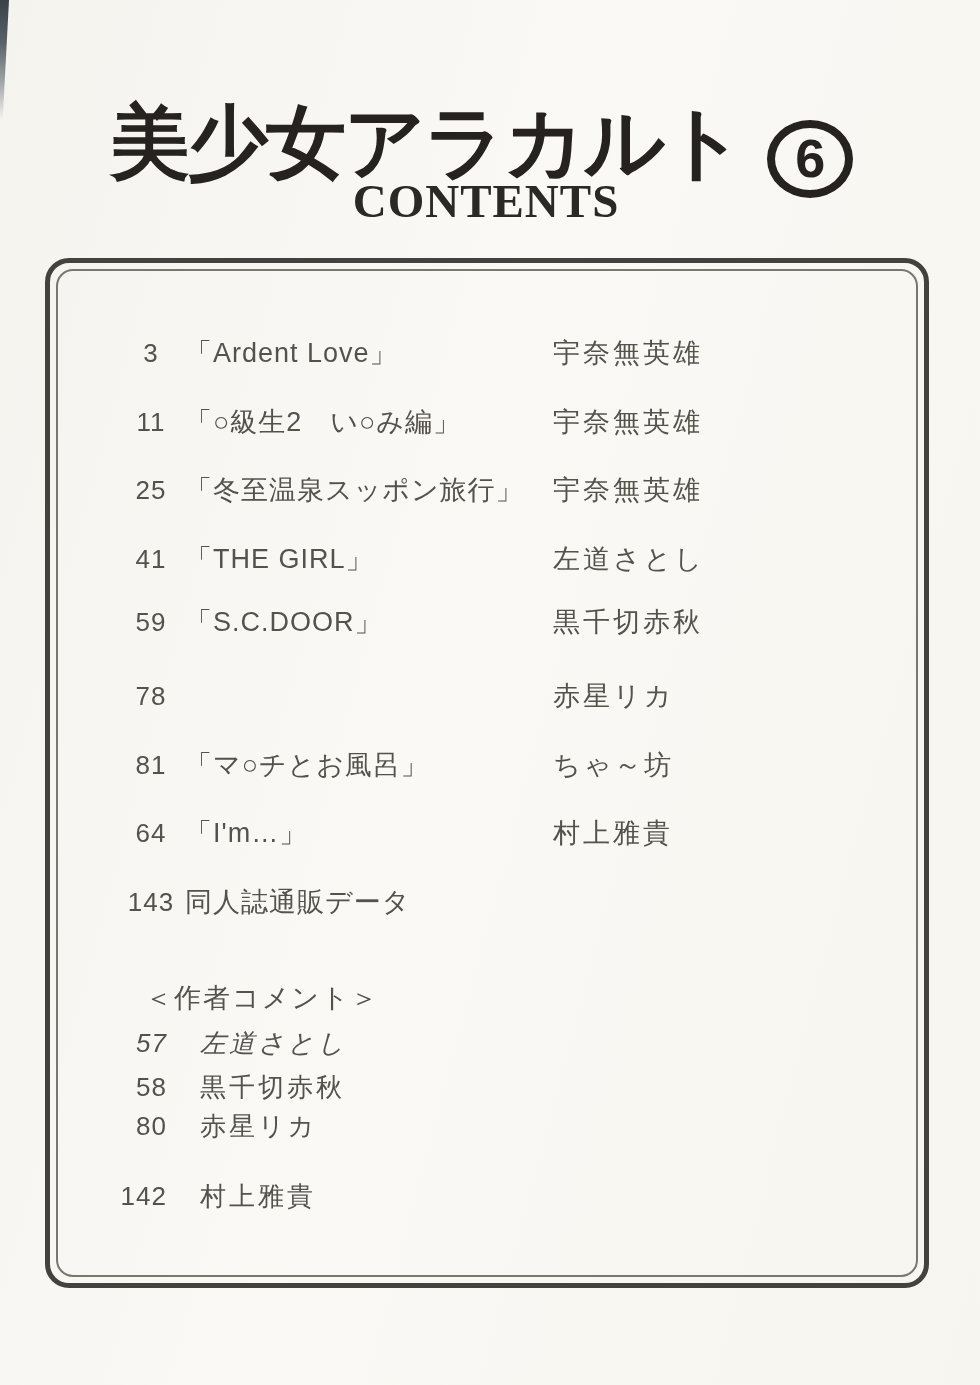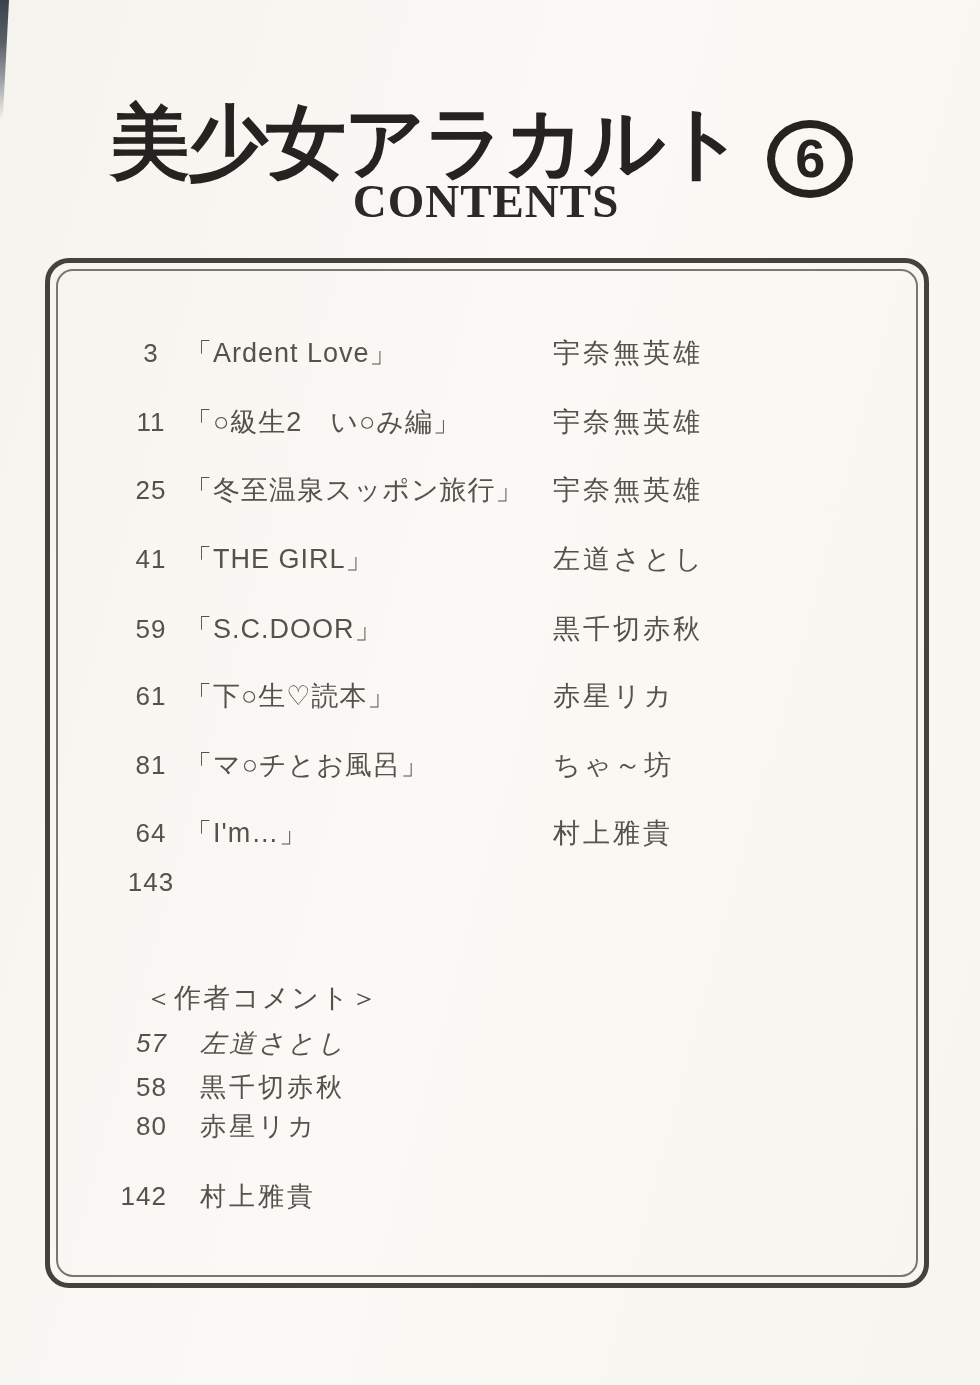--- a/index.html
+++ b/index.html
@@ -94,46 +94,46 @@
     <span class="title">「冬至温泉スッポン旅行」</span>
     <span class="author">宇奈無英雄</span>
   </div>
 
   <div class="toc-row" style="top: 279px;">
     <span class="num">41</span>
     <span class="title">「THE GIRL」</span>
     <span class="author">左道さとし</span>
   </div>
 
-  <div class="toc-row" style="top: 349px;">
+  <div class="toc-row" style="top: 342px;">
     <span class="num">59</span>
     <span class="title">「S.C.DOOR」</span>
     <span class="author">黒千切赤秋</span>
   </div>
 
   <div class="toc-row" style="top: 416px;">
-    <span class="num">61</span>
-    <span class="title">「下○生♡読本」</span>
+    <span class="num">78</span>
     <span class="author">赤星リカ</span>
   </div>
 
   <div class="toc-row" style="top: 485px;">
     <span class="num">81</span>
     <span class="title">「マ○チとお風呂」</span>
     <span class="author">ちゃ～坊</span>
   </div>
 
   <div class="toc-row" style="top: 553px;">
     <span class="num">64</span>
     <span class="title">「I'm…」</span>
     <span class="author">村上雅貴</span>
   </div>
 
-  <div class="toc-row" style="top: 602px;">
+  <div class="toc-row" style="top: 622px;">
     <span class="num">143</span>
+    <span class="title">同人誌通販データ</span>
     <span class="author"></span>
   </div>
 
   <div class="comment-row" style="top: 764px; font-style: italic;">
     <span class="num">57</span>
     <span class="name">左道さとし</span>
   </div>
 
   <div class="comment-row" style="top: 808px;">
     <span class="num">58</span>

